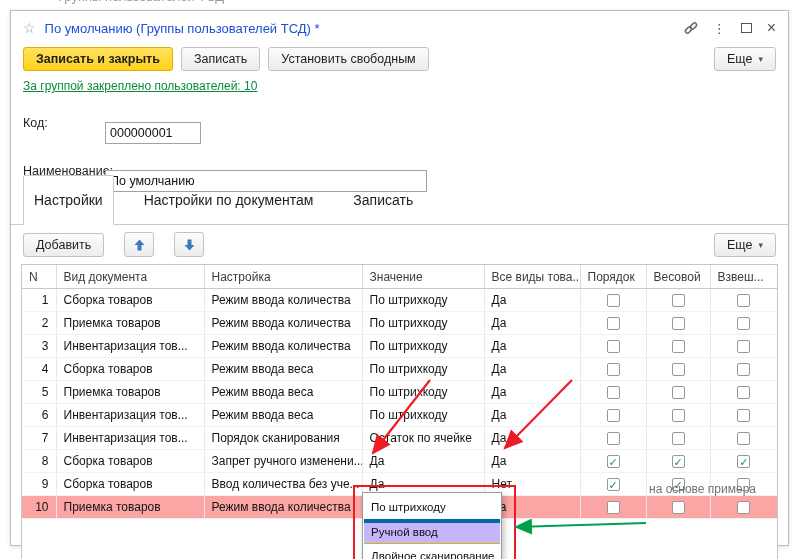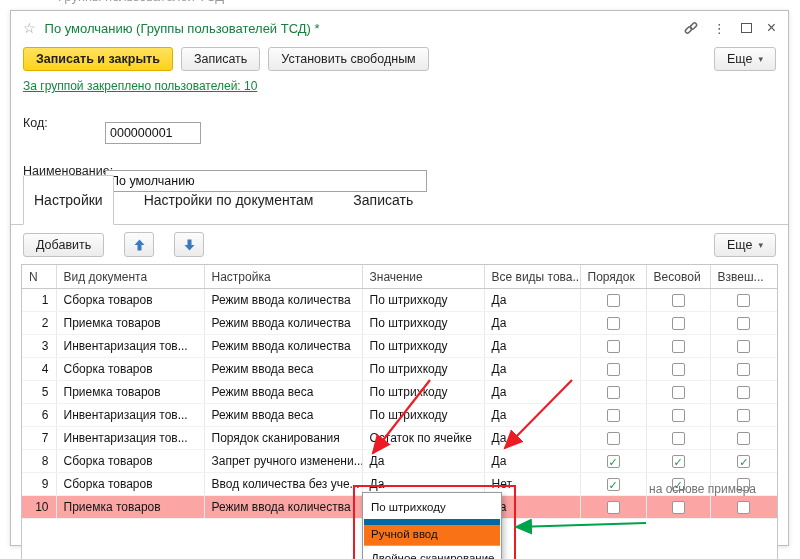--- a/index.html
+++ b/index.html
@@ -5,21 +5,21 @@
   html,body{margin:0;padding:0;background:#fff;}
   #page{position:relative;width:800px;height:559px;overflow:hidden;background:#fff;
         font-family:"Liberation Sans","DejaVu Sans",sans-serif;color:#222;-webkit-font-smoothing:antialiased;}
   .bg-title{position:absolute;left:58px;top:-11px;font-size:13px;color:#9b9b9b;white-space:nowrap;z-index:0;}
 
   .window{position:absolute;left:10px;top:10px;width:779px;height:536px;background:#fff;
           border:1px solid #bdbdbd;box-shadow:0 1px 5px rgba(0,0,0,.12);z-index:1;box-sizing:border-box;}
 
   .titlebar{display:flex;align-items:center;height:34px;padding:0 12px;}
   .star{color:#9b9b9b;font-size:14px;margin-right:9px;}
-  .title{font-size:13px;color:#15803d;white-space:nowrap;}
+  .title{font-size:13px;color:#1d4ed8;white-space:nowrap;}
   .win-controls{margin-left:auto;display:flex;align-items:center;gap:15px;color:#555;}
   .ic{display:inline-flex;align-items:center;justify-content:center;cursor:pointer;}
   .dots-ic{font-size:13px;color:#555;}
   .box-ic{width:9px;height:8px;border:1.5px solid #555;display:inline-block;}
   .close-ic{font-size:16px;line-height:1;color:#555;}
 
   .toolbar{display:flex;align-items:center;gap:8px;padding:2px 12px 6px;}
   .btn{display:inline-flex;align-items:center;gap:6px;height:24px;padding:0 12px;
        background:linear-gradient(#fcfcfc,#ececec);border:1px solid #c2c2c2;border-radius:3px;
        font-size:12.5px;color:#1e1e1e;cursor:pointer;font-family:inherit;white-space:nowrap;}
@@ -59,21 +59,21 @@
       font-size:11px;line-height:12px;font-weight:700;color:#18953e;vertical-align:middle;box-sizing:border-box;}
   td.c-edit{padding:1px 2px;}
   .editor{display:flex;align-items:stretch;height:19px;border:1px solid #777;background:#fff;box-sizing:border-box;}
   .editor-text{flex:1;font-size:12px;padding:0 4px;}
   .combo-btn{width:16px;display:flex;align-items:center;justify-content:center;border-left:1px solid #ababab;
              background:#f2f2f2;font-size:7px;color:#555;cursor:pointer;}
 
   .popup{position:absolute;left:362px;top:492px;width:140px;background:#fff;border:1px solid #9a9a9a;
          box-shadow:2px 3px 6px rgba(0,0,0,.25);z-index:7;padding:2px 1px;box-sizing:border-box;}
   .popup-item{height:20px;line-height:20px;padding:0 7px;font-size:11.5px;color:#111;margin:2px 0;cursor:pointer;white-space:nowrap;overflow:hidden;}
-  .popup-item.highlighted{background:#f97316;border-top:6px solid #0369a1;border-bottom:1px solid #d9b704;line-height:18px;}
+  .popup-item.highlighted{background:#c4b5fd;border-top:4px solid #0369a1;border-bottom:1px solid #d9b704;line-height:18px;}
 
   .red-box{position:absolute;left:353px;top:485px;width:159px;height:80px;border:2px solid #ed1c24;z-index:8;pointer-events:none;}
   .green-note{position:absolute;left:649px;top:482px;font-size:12px;color:#737373;z-index:9;white-space:nowrap;}
   .annot{position:absolute;left:0;top:0;z-index:9;pointer-events:none;}
 </style>
 </head>
 <body>
 
 <div id="page">
 

